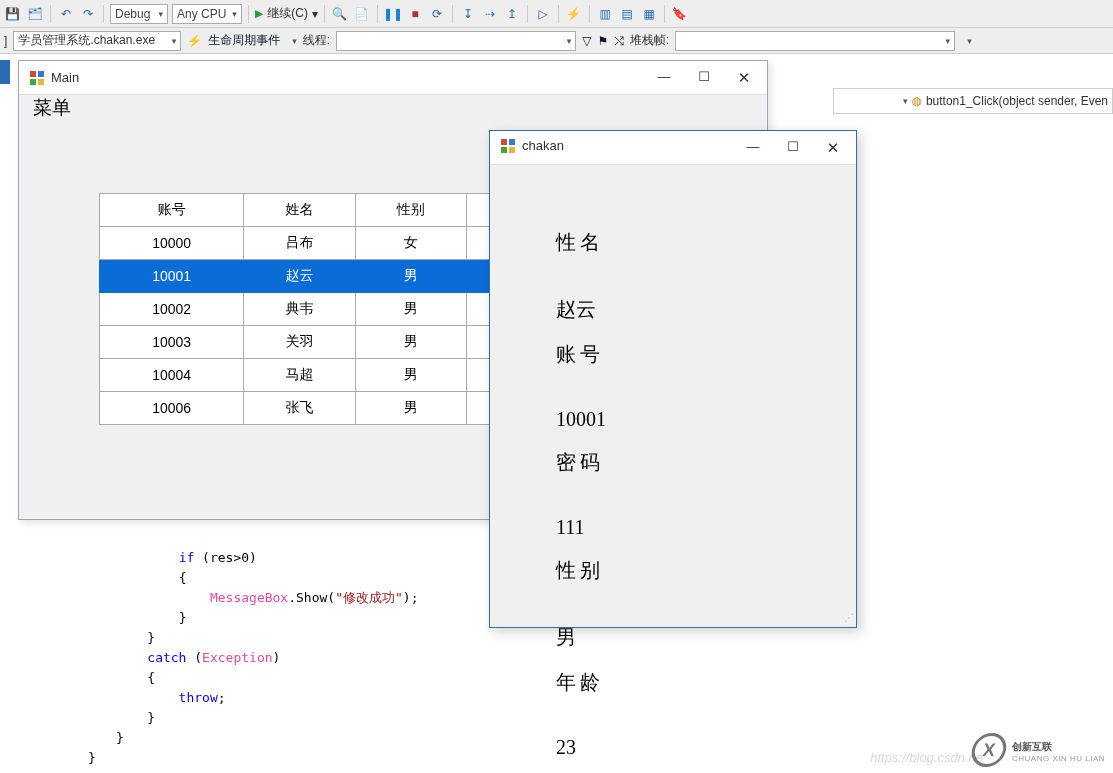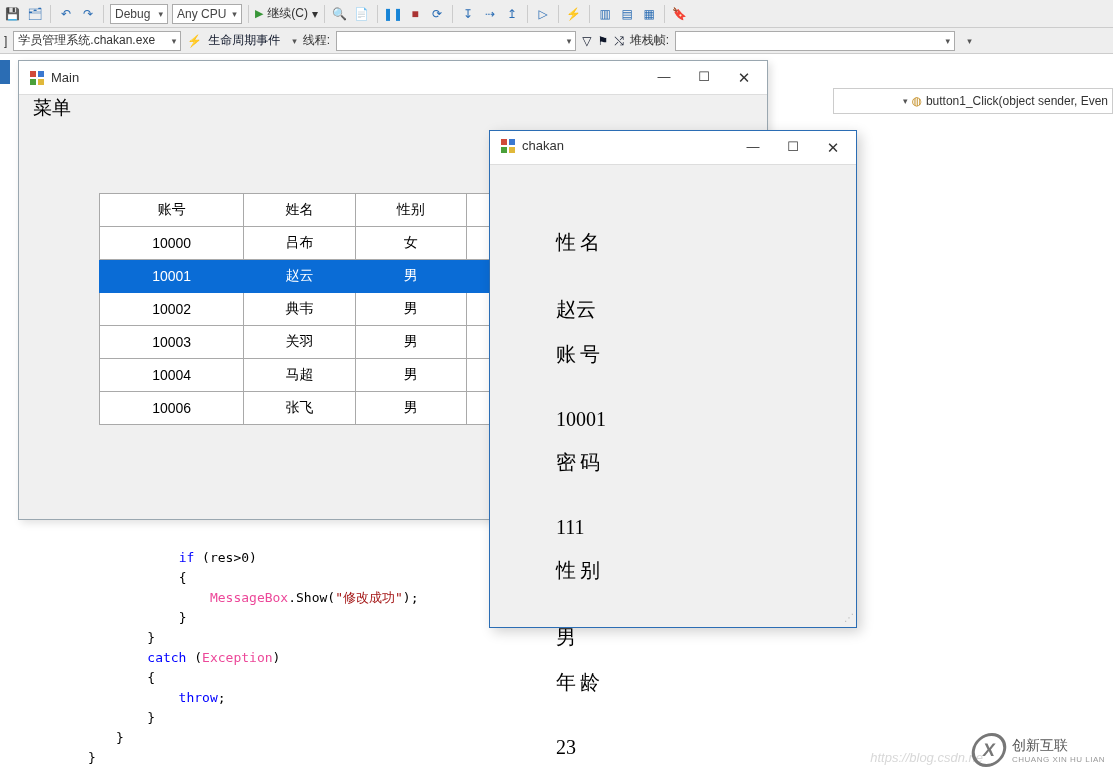--- a/index.html
+++ b/index.html
@@ -160,21 +160,21 @@
     position:absolute; right:8px; bottom:6px;
     display:flex; align-items:center; gap:6px;
     color:#555;
   }
   .brand .logo {
     width:34px; height:34px; border:3px solid #777; border-radius:50%;
     display:flex; align-items:center; justify-content:center;
     font-weight:bold; color:#777; font-size:18px;
     transform:skewX(-10deg);
   }
-  .brand .txt { font-size:14px; font-weight:normal; }
+  .brand .txt { font-size:10px; font-weight:bold; }
   .brand .sub { font-size:8px; color:#999; display:block; letter-spacing:0.5px;}
 </style>
 </head>
 <body>
 
 <div class="vs-toolbar">
   <span class="tb-icon">💾</span>
   <span class="tb-icon">🗂</span>
   <span class="sep"></span>
   <span class="tb-icon">↶</span>

